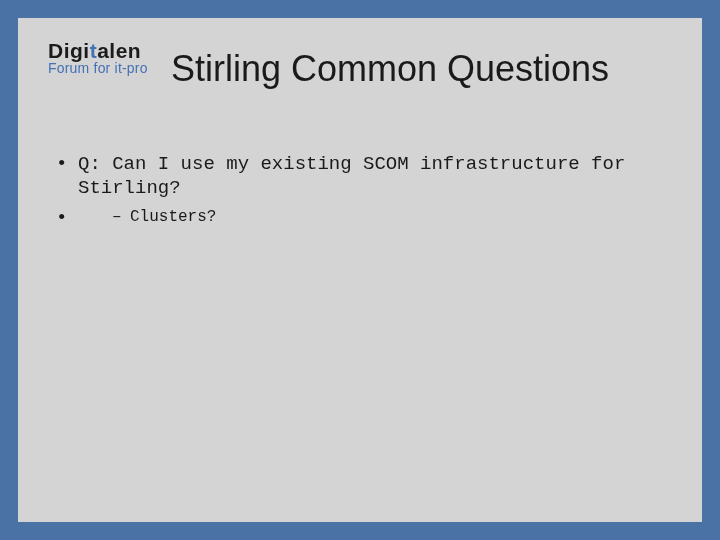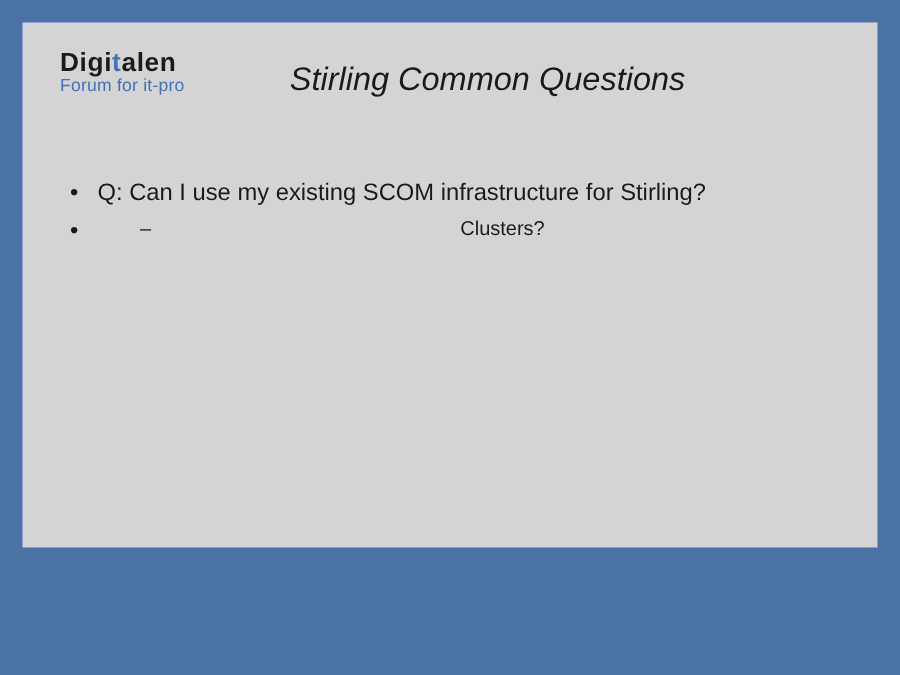--- a/index.html
+++ b/index.html
@@ -8,21 +8,21 @@
     width: 720px;
     height: 540px;
     font-family: Arial, Helvetica, sans-serif;
     background: #4a72a5;
   }
   .slide {
     position: absolute;
     top: 18px;
     left: 18px;
     width: 684px;
-    height: 420px;
+    height: 504px;
     background: #d4d4d4;
     box-sizing: border-box;
   }
   .logo {
     position: absolute;
     top: 22px;
     left: 30px;
     line-height: 1;
   }
   .logo-main {
@@ -38,33 +38,33 @@
     color: #4472b5;
     margin-top: 0;
     letter-spacing: 0.2px;
   }
   .title {
     position: absolute;
     top: 30px;
     left: 0;
     width: 100%;
     text-align: center;
-    font-size: 26px;
+    font-size: 36px;
     color: #1a1a1a;
     font-weight: normal;
     padding-left: 60px;
     box-sizing: border-box;
-    font-style: italic;
   }
   .content {
     position: absolute;
-    top: 125px;
+    top: 135px;
     left: 28px;
     right: 28px;
     color: #1a1a1a;
+    font-family: Liberation Mono, monospace;
   }
   ul.main {
     list-style: none;
     padding: 0;
     margin: 0;
   }
   ul.main > li {
     font-size: 19px;
     line-height: 1.25;
     margin-bottom: 2px;
@@ -81,21 +81,20 @@
   ul.sub {
     list-style: none;
     padding: 0;
     margin: 6px 0 6px 0;
   }
   ul.sub > li {
     font-size: 16px;
     line-height: 1.35;
     padding-left: 52px;
     position: relative;
-    text-align: center;
   }
   ul.sub > li::before {
     content: "–";
     position: absolute;
     left: 34px;
     top: 0;
   }
 </style>
 </head>
 <body>

